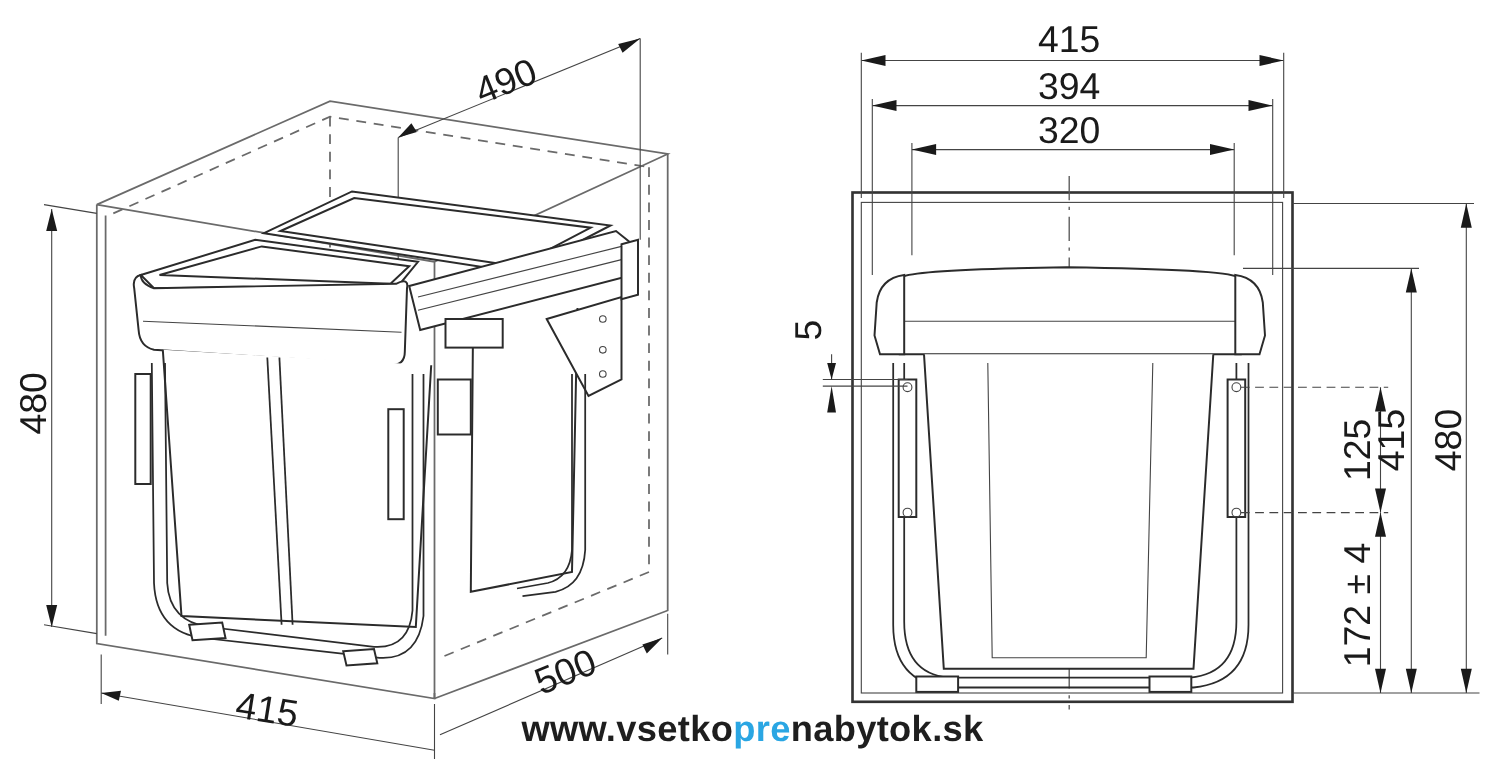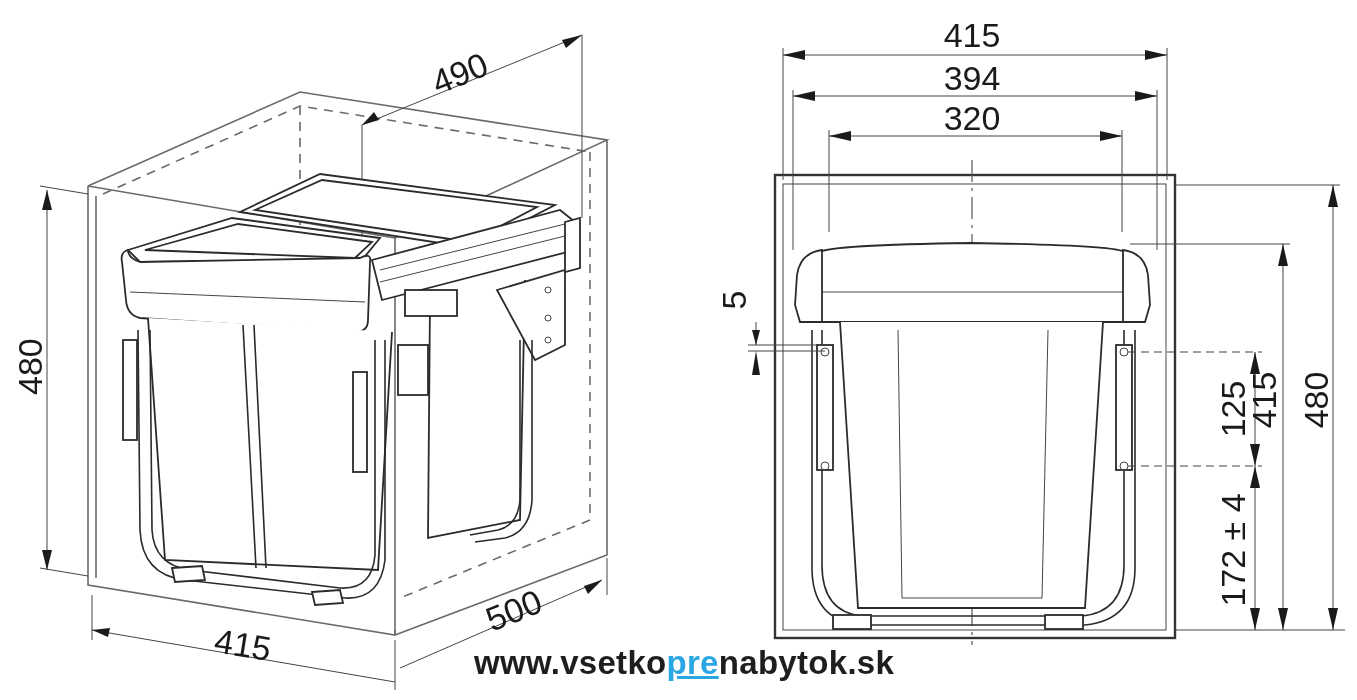--- a/index.html
+++ b/index.html
@@ -13,21 +13,21 @@
     .dash { stroke: #6a6a6a; fill: none; stroke-width: 1.6; stroke-dasharray: 9 7; }
     .center { stroke: #555; fill: none; stroke-width: 1.2; stroke-dasharray: 22 6 3 6; }
     .bin { stroke: #2b2b2b; fill: #ffffff; stroke-width: 1.8; }
     .frame { stroke: #333; fill: none; stroke-width: 2.4; }
     .arrow { fill: #1a1a1a; }
     #website {
       position: absolute; left: 474px; top: 644px; height: 44px;
       font-family: "Liberation Sans", sans-serif; font-weight: bold; font-size: 33px;
       color: #1e1e1e; letter-spacing: 0.3px; white-space: nowrap;
     }
-    #website .accent { color: #2aa6e3; text-decoration: underline; }
+    #website .accent { color: #2aa6e3; }
   </style>
 </head>
 <body>
 
 <div id="stage">
 
   <svg width="1357" height="700" viewBox="0 0 1357 700">
     <g>
 
       <polyline class="cab" points="88,186 88,585 395,635 395,630"></polyline>

